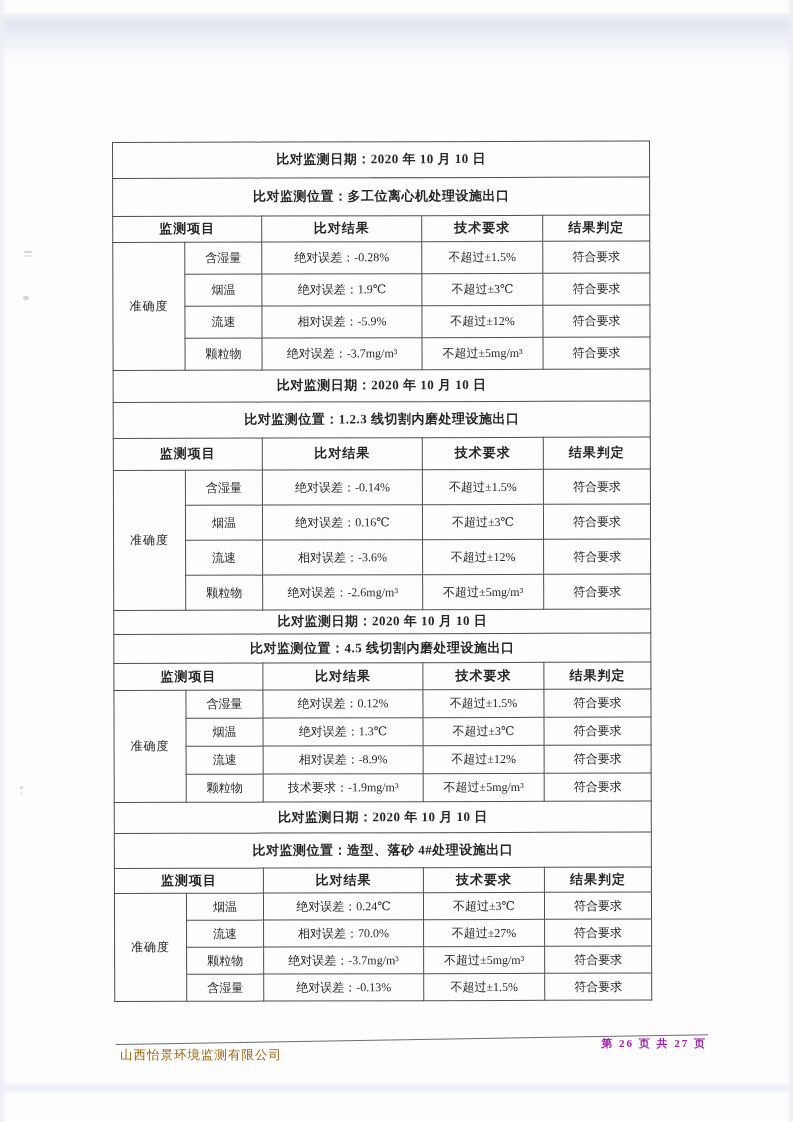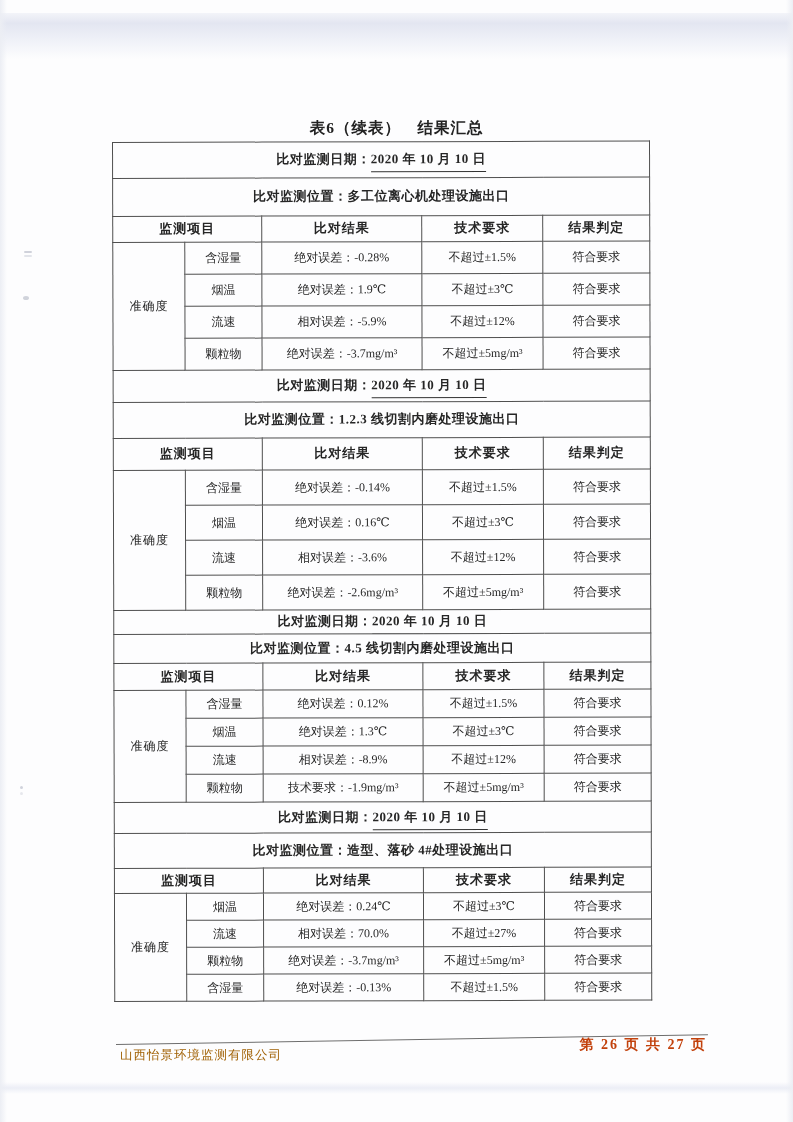--- a/index.html
+++ b/index.html
@@ -36,48 +36,47 @@
   }
   table.results td{
     border:1px solid #4f4f4f;text-align:center;vertical-align:middle;
     padding:0 2px;line-height:1.25;font-size:12px;color:#262626;
     overflow:hidden;
   }
   col.c-group{width:72px}col.c-item{width:77px}col.c-result{width:160px}
   col.c-req{width:121px}col.c-judge{width:107px}
   tr.r-date td,tr.r-pos td{font-weight:bold;font-size:13px;letter-spacing:.5px;}
   tr.r-head td{font-weight:bold;font-size:13px;letter-spacing:1px;margin-left:36px;}
-  span.u{border-bottom:1.2px solid #333;padding-bottom:5px;}
+  span.u{border-bottom:1.2px solid #333;padding-bottom:11px;}
   td.group{font-size:12.5px;letter-spacing:1px;margin-left:26px;}
   
   .s1d{height:36px}.s1p{height:38px}.s1h{height:26px}.s1r{height:32px}
   .s2d{height:32px}.s2p{height:36px}.s2h{height:32px}.s2r{height:35px}
   .s3d{height:24px}.s3p{height:29px}.s3h{height:27px}.s3r{height:28px}
   .s4d{height:31px}.s4p{height:35px}.s4h{height:25px}.s4r{height:27px}
   
   .footer-rule{
     position:absolute;left:116px;top:1044px;width:592px;height:1.3px;background:#6e6e6e;
     transform:rotate(-0.95deg);transform-origin:left center;
   }
   .footer-company{position:absolute;left:120px;top:1047px;font-size:12.5px;color:#a16207;letter-spacing:1px;}
-  .footer-page{position:absolute;right:86px;top:1036px;font-size:14px;color:#c2410c;letter-spacing:2px;font-weight:600;}
+  .footer-page{position:absolute;right:86px;top:1036px;font-size:11px;color:#a21caf;letter-spacing:2px;font-weight:600;}
 </style>
 </head>
 <body>
 
 <div class="page">
   <div class="scan-band-top"></div>
   <div class="scan-band-bottom"></div>
   <div class="scan-edge-left"></div>
   <div class="scan-edge-right"></div>
   <div class="speck a"></div>
   <div class="speck b"></div>
   <div class="speck c"></div>
 
-  <h1 class="title">表6（续表）　结果汇总</h1>
 
   <table class="results">
     <colgroup>
       <col class="c-group">
         <col class="c-item">
         <col class="c-result">
         <col class="c-req">
         <col class="c-judge">
     </colgroup>
     <tbody>

